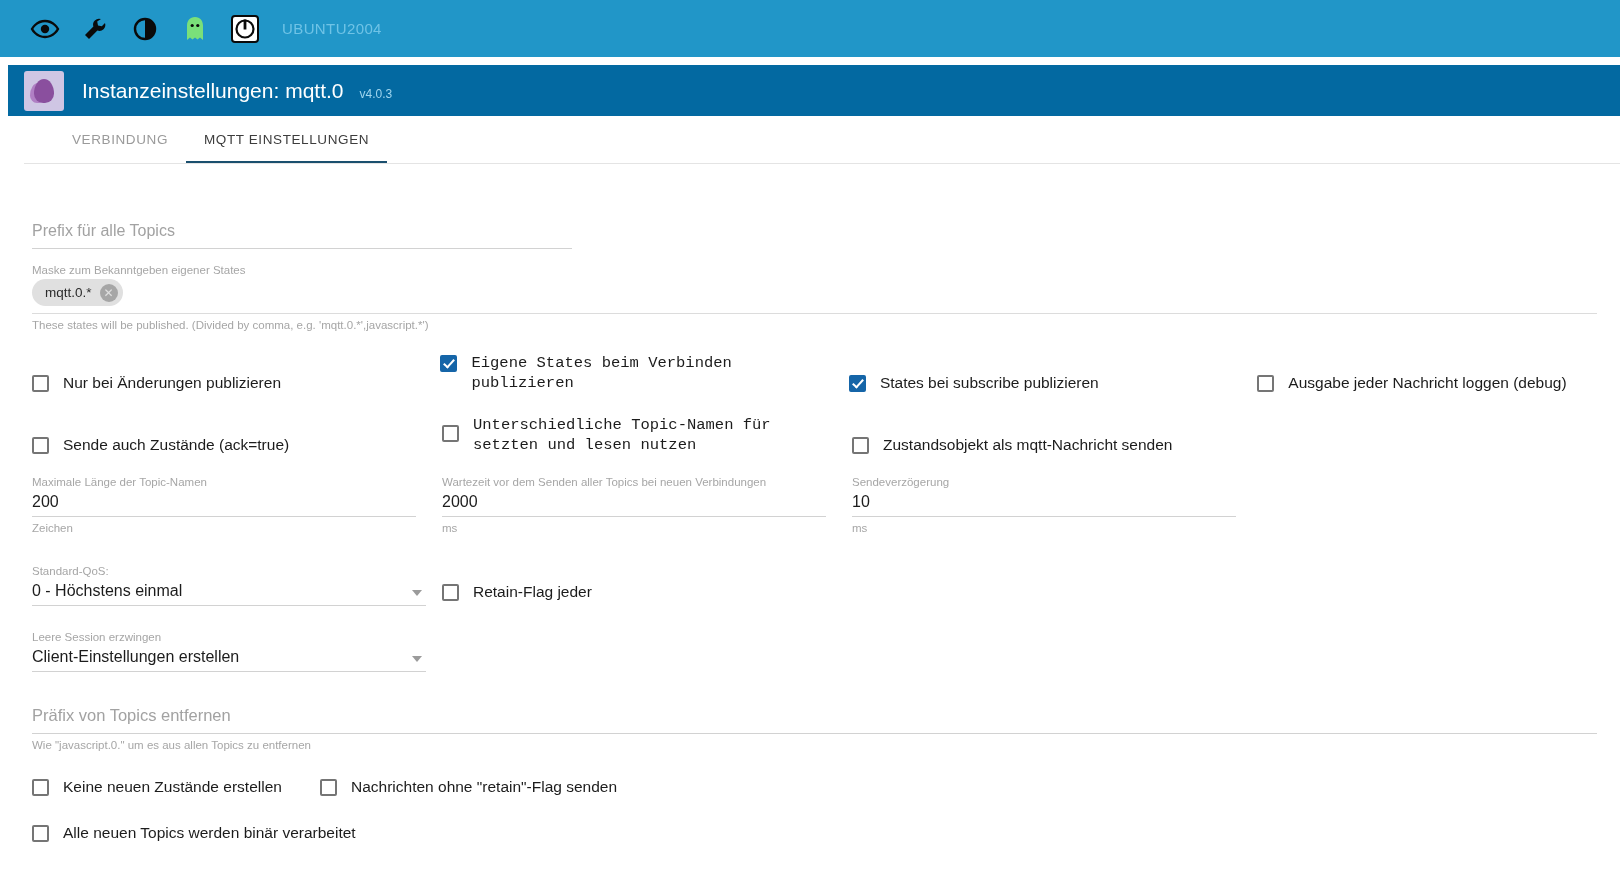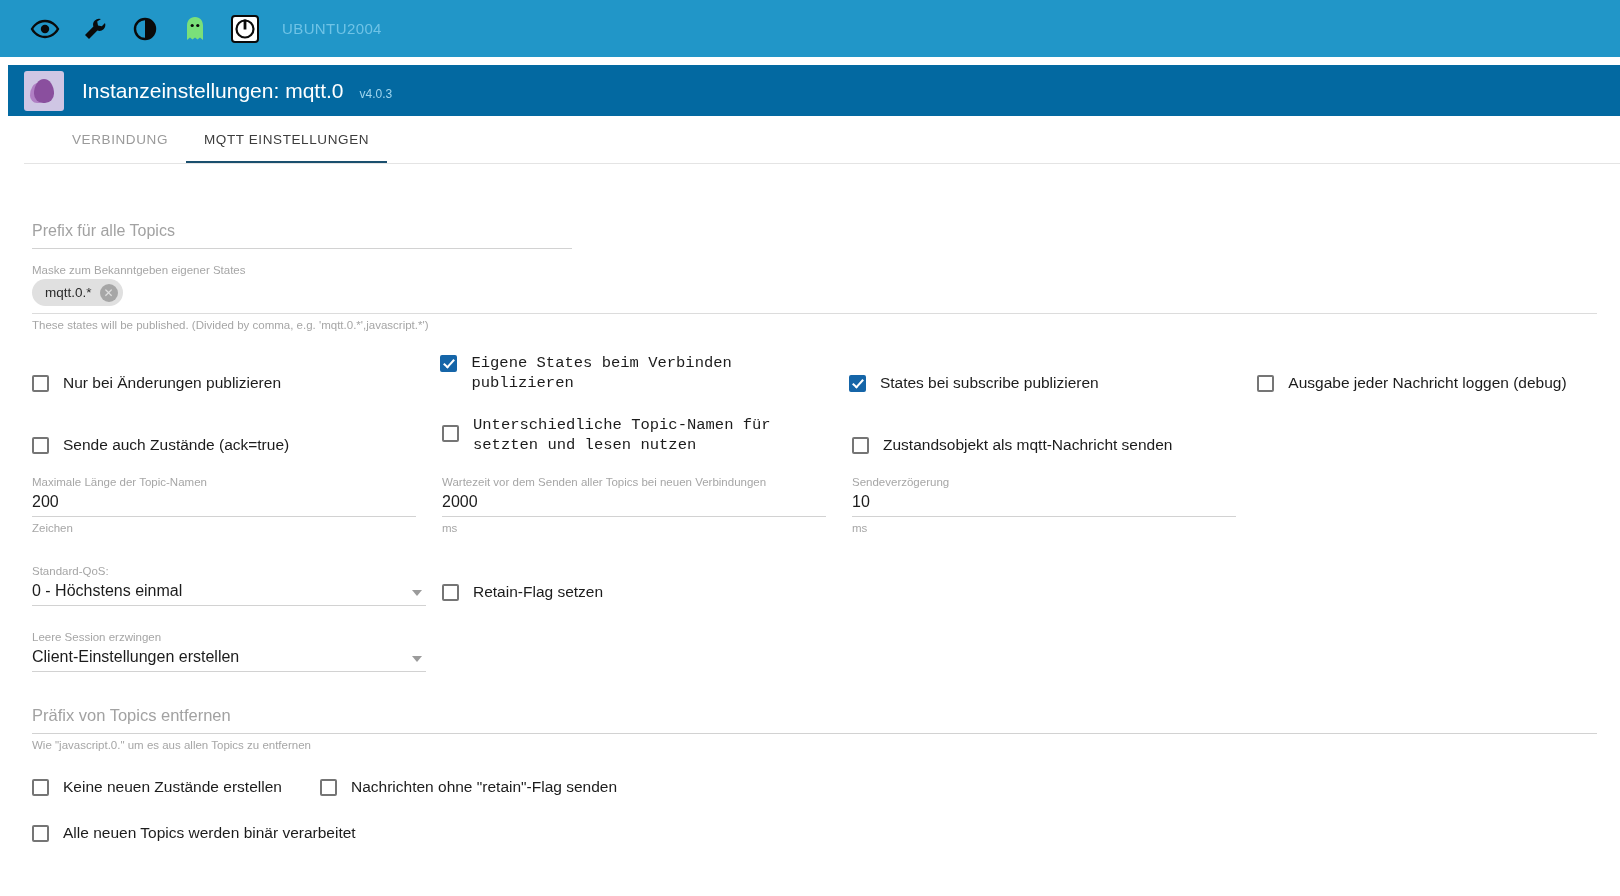--- a/index.html
+++ b/index.html
@@ -434,21 +434,21 @@
     <div class="rowflex mt24">
       <div class="numcell">
         <div class="field selwrap">
           <div class="flabel">Standard-QoS:</div>
           <div class="fvalue">0 - Höchstens einmal</div>
           <span class="caret"></span>
         </div>
       </div>
       <div class="cbitem" style="margin-top:18px;">
         <span class="cbbox"></span>
-        <span class="cblabel">Retain-Flag setzen</span>
+        <span class="cblabel">Retain-Flag jeder</span>
       </div>
     </div>
 
     <div class="rowflex mt18">
       <div class="numcell">
         <div class="field selwrap">
           <div class="flabel">Leere Session erzwingen</div>
           <div class="fvalue">Client-Einstellungen erstellen</div>
           <span class="caret"></span>
         </div>

